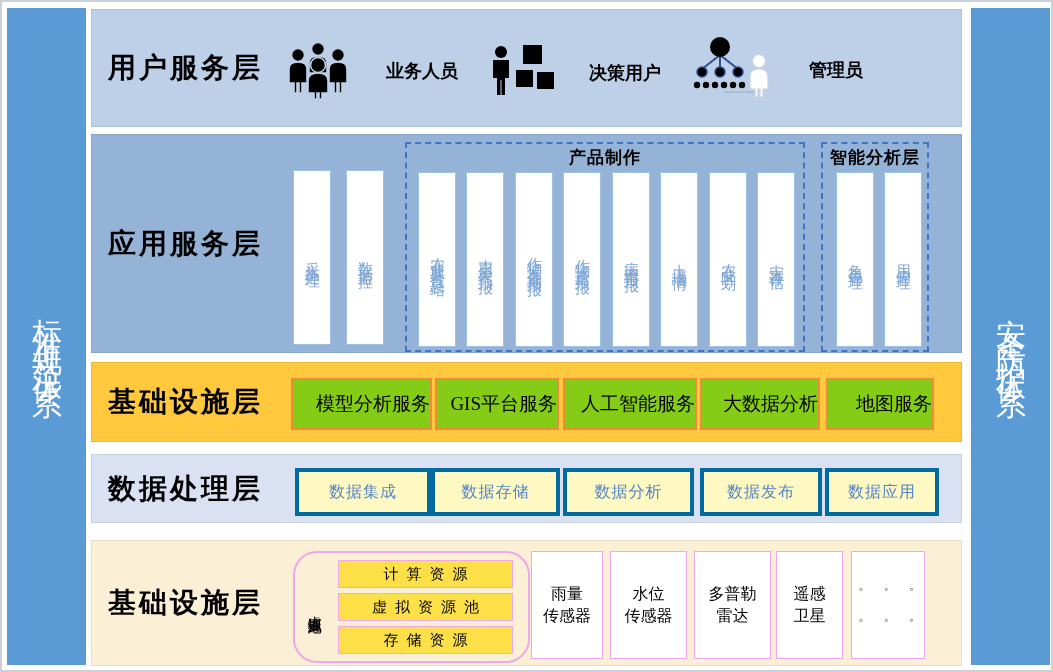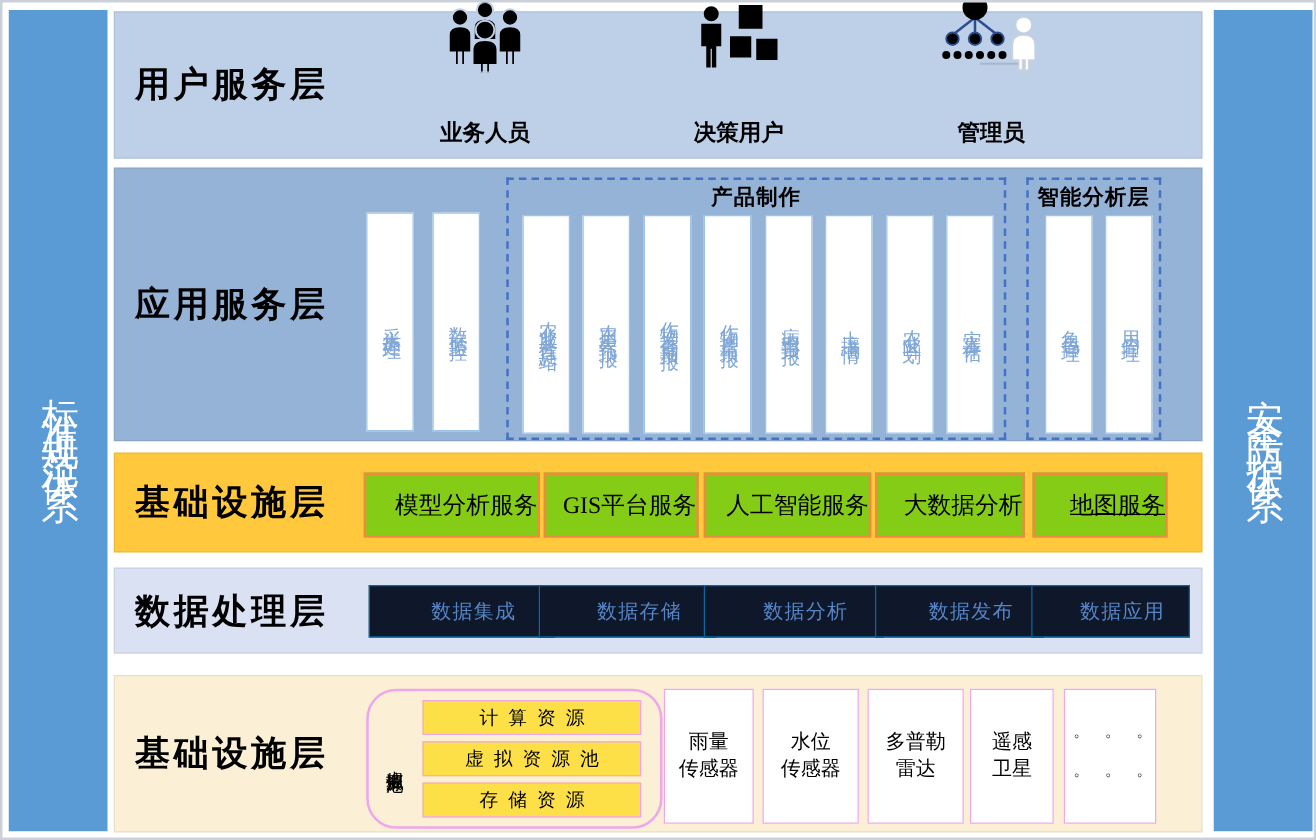--- a/index.html
+++ b/index.html
@@ -15,21 +15,21 @@
     writing-mode:vertical-rl;text-orientation:upright;
     font-size:30px;letter-spacing:14px;color:#ffffff;font-weight:400;
   }
   
   .band{left:89px;width:871px;border:1px solid rgba(0,0,0,0.07);}
   .band-title{
     position:absolute;left:16px;top:0;bottom:0;display:flex;align-items:center;
     font-size:28px;font-weight:bold;letter-spacing:3px;white-space:nowrap;
   }
   
-  .role-col{position:absolute;display:flex;flex-direction:column;align-items:center;justify-content:flex-end;gap:33px;}
+  .role-col{position:absolute;display:flex;flex-direction:row;align-items:center;justify-content:flex-end;gap:33px;}
   .role-label{font-size:18px;font-weight:bold;margin-top:3px;white-space:nowrap;}
   
   .app-item{
     position:absolute;width:36px;background:#fff;border:1px solid #9dc3e6;
     display:flex;align-items:center;justify-content:center;
   }
   .app-item .vtext{
     writing-mode:vertical-rl;text-orientation:upright;
     font-size:15px;letter-spacing:4px;color:#7fa6d6;line-height:1;
   }
@@ -38,23 +38,23 @@
     position:absolute;top:2px;left:0;right:0;text-align:center;
     font-size:17px;font-weight:bold;color:#000;letter-spacing:1px;
   }
   
   .ana-item{
     position:absolute;top:15px;height:48px;background:#84cc16;border:2px solid #ed8c3b;
     display:flex;align-items:center;justify-content:flex-end;font-size:19px;white-space:nowrap;
   }
   
   .dat-item{
-    position:absolute;top:13px;height:40px;background:#0f172a;border:1px solid #0369a1;
+    position:absolute;top:13px;height:40px;background:#fef9c3;border:4px solid #0369a1;
     display:flex;align-items:center;justify-content:center;font-size:16px;color:#5585c5;
-    letter-spacing:1px;white-space:nowrap;padding-left:19px;
+    letter-spacing:1px;white-space:nowrap;
   }
   
   .pool{
     position:absolute;border:2px solid #efa7ec;border-radius:24px;background:transparent;
   }
   .pool-label{
     position:absolute;left:12px;top:0;bottom:0;display:flex;align-items:center;
   }
   .pool-label .vtext{
     writing-mode:vertical-rl;text-orientation:upright;font-size:14px;color:#000;
@@ -207,21 +207,21 @@
       </div>
     <div class="ana-item" style="left:343px;width:120px;">
         <span>GIS平台服务</span>
       </div>
     <div class="ana-item" style="left:471px;width:130px;">
         <span>人工智能服务</span>
       </div>
     <div class="ana-item" style="left:608px;width:116px;">
         <span>大数据分析</span>
       </div>
-    <div class="ana-item" style="left:734px;width:104px;text-decoration:underline;">
+    <div class="ana-item" style="left:734px;width:104px;">
         <span>地图服务</span>
       </div>
   </div>
 
   <div class="abs band" style="top: 452px; height: 69px; background-color: rgb(217, 225, 242);">
     <div class="band-title">数据处理层</div>
     <div class="dat-item" style="left:203px;width:128px;">
         <span>数据集成</span>
       </div>
     <div class="dat-item" style="left:339px;width:121px;">

